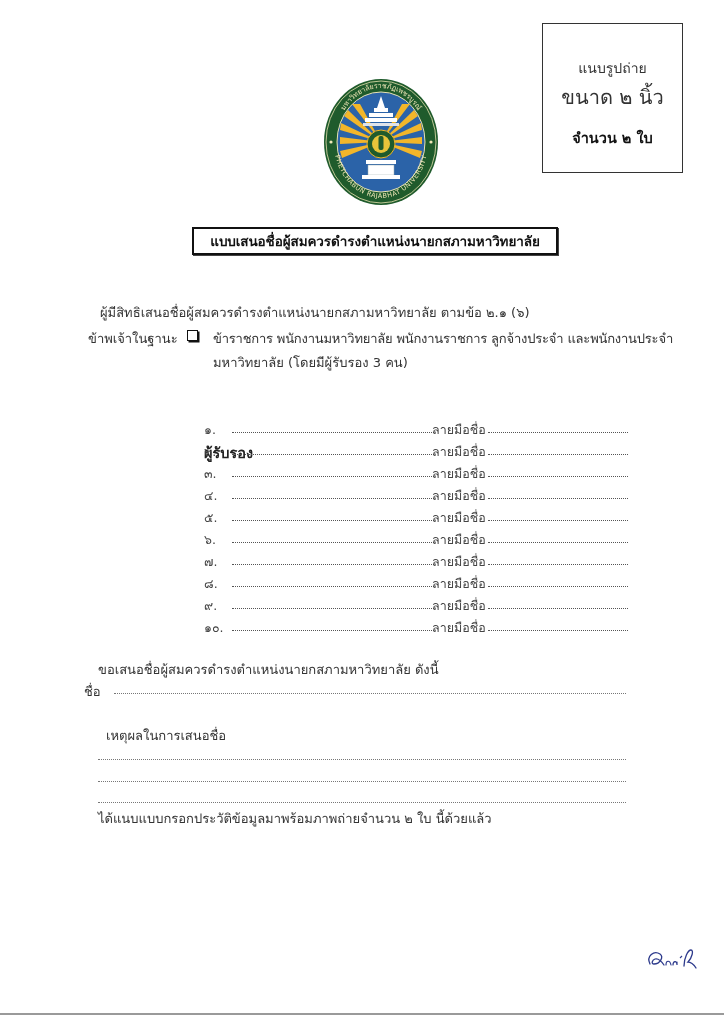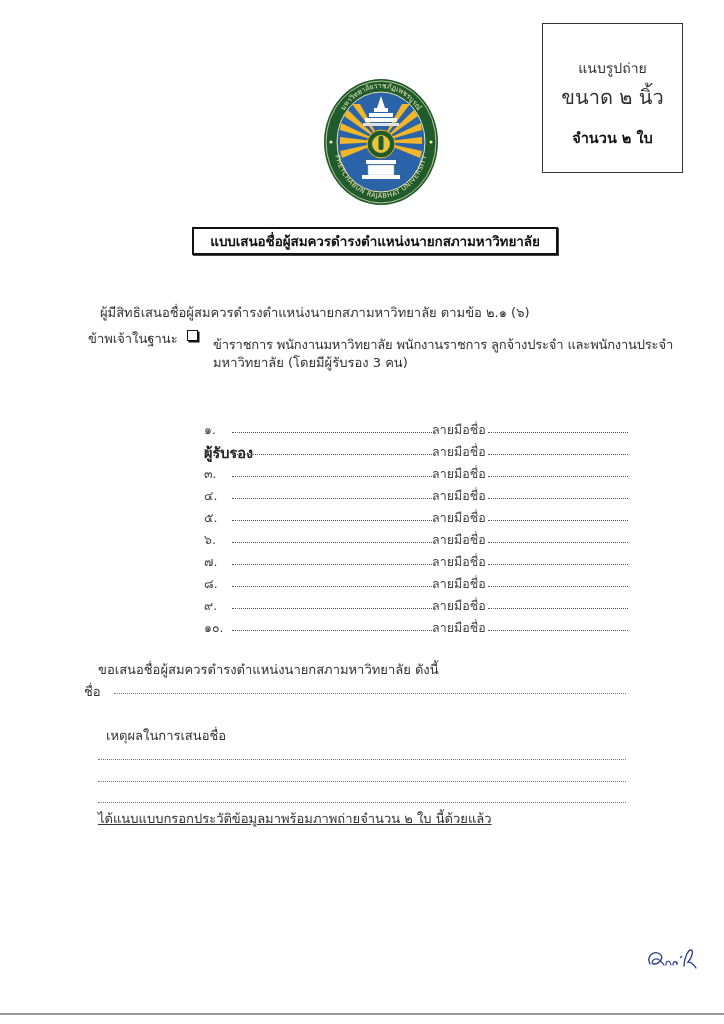--- a/index.html
+++ b/index.html
@@ -146,21 +146,21 @@
   </svg>
 </div>
 
 <div class="abs title-box">
   <span>แบบเสนอชื่อผู้สมควรดำรงตำแหน่งนายกสภามหาวิทยาลัย</span>
 </div>
 
 <div class="abs txt" style="left:72px; top:302px;margin-left:28px;">ผู้มีสิทธิเสนอชื่อผู้สมควรดำรงตำแหน่งนายกสภามหาวิทยาลัย ตามข้อ ๒.๑ (๖)</div>
 <div class="abs txt" style="left:88px; top:328px;">ข้าพเจ้าในฐานะ</div>
 <div class="abs checkbox"></div>
-<div class="abs txt" style="left:213px; top:328px; letter-spacing:-0.2px;margin-top:6px;">ข้าราชการ  พนักงานมหาวิทยาลัย  พนักงานราชการ  ลูกจ้างประจำ  และพนักงานประจำ</div>
+<div class="abs txt" style="left:213px; top:328px; letter-spacing:-0.2px;">ข้าราชการ  พนักงานมหาวิทยาลัย  พนักงานราชการ  ลูกจ้างประจำ  และพนักงานประจำ</div>
 <div class="abs txt" style="left:213px; top:352px;">มหาวิทยาลัย  (โดยมีผู้รับรอง 3 คน)</div>
 
 <div class="abs cert-heading" style="left:204px; top:397px;">ผู้รับรอง</div>
 
 <div id="cert-rows">
   <div class="row" style="top:420px;">
     <span class="num">๑.</span>
     <span class="name-line"></span>
     <span class="sig-label">ลายมือชื่อ</span>
     <span class="sig-line"></span>
@@ -223,21 +223,21 @@
 
 <div class="abs txt" style="left:98px; top:659px;">ขอเสนอชื่อผู้สมควรดำรงตำแหน่งนายกสภามหาวิทยาลัย ดังนี้</div>
 <div class="abs txt" style="left:84px; top:681px;">ชื่อ</div>
 <div class="dotline" style="left:114px; top:693px; width:512px;"></div>
 
 <div class="abs txt" style="left:98px; top:725px;margin-left:8px;">เหตุผลในการเสนอชื่อ</div>
 <div class="dotline" style="left:98px; top:759px; width:528px;"></div>
 <div class="dotline" style="left:98px; top:781px; width:528px;"></div>
 <div class="dotline" style="left:98px; top:802px; width:528px;"></div>
 
-<div class="abs txt" style="left:98px; top:808px;text-decoration:underline;">ได้แนบแบบกรอกประวัติข้อมูลมาพร้อมภาพถ่ายจำนวน ๒ ใบ นี้ด้วยแล้ว</div>
+<div class="abs txt" style="left:98px; top:808px;">ได้แนบแบบกรอกประวัติข้อมูลมาพร้อมภาพถ่ายจำนวน ๒ ใบ นี้ด้วยแล้ว</div>
 
 <div class="abs signature">
   <svg width="56" height="30" viewBox="0 0 56 30">
     <path d="M6 18 C2 10, 10 4, 16 8 C20 11, 16 18, 10 18 C7 18, 8 14, 11 13 C14 12, 18 16, 20 19" fill="none" stroke="#2d3a8c" stroke-width="1.3" stroke-linecap="round"></path>
     <path d="M22 19 C22 14, 26 14, 27 19 M29 19 C29 15, 33 14, 33 19 L33 16" fill="none" stroke="#2d3a8c" stroke-width="1.2" stroke-linecap="round"></path>
     <path d="M36 12 L38 10" fill="none" stroke="#2d3a8c" stroke-width="1.1"></path>
     <path d="M40 20 C40 12, 44 4, 47 4 C50 4, 48 12, 44 16 C46 16, 50 18, 52 22" fill="none" stroke="#2d3a8c" stroke-width="1.3" stroke-linecap="round"></path>
   </svg>
 </div>
 

